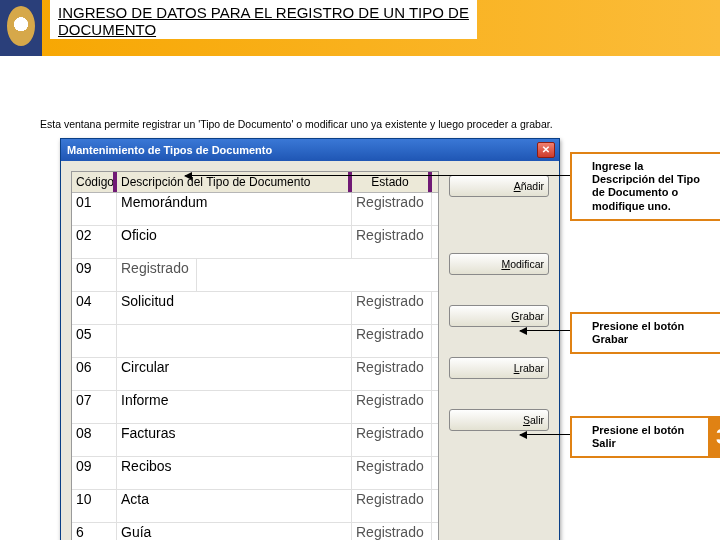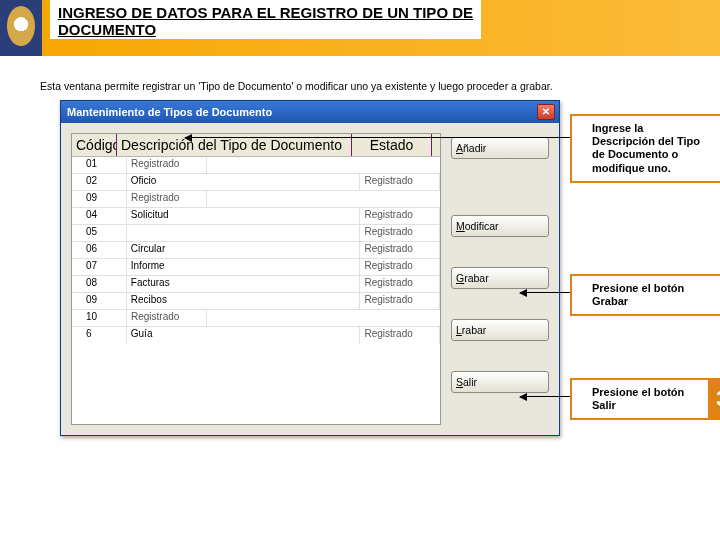--- a/index.html
+++ b/index.html
@@ -33,28 +33,29 @@
     border: 2px solid #d6a84a;
     border-radius: 50%;
     background: radial-gradient(circle at 50% 45%, #fff 0 30%, #d6a84a 31% 100%);
   }
   .title-box {
     background: #fff;
     margin-left: 8px;
     padding: 4px 8px 0 8px;
   }
   .title-text {
-    font-weight: bold;
+    font-weight: normal;
     font-size: 15px;
     text-decoration: underline;
     line-height: 1.15;
   }
   .intro {
-    padding: 24px 40px 8px 40px;
+    padding: 18px 40px 8px 40px;
     font-size: 10.5px;
+    margin-top: 44px;
   }
   .stage {
     position: relative;
     margin-left: 60px;
     width: 640px;
     height: 346px;
   }
   .dlg {
     position: absolute;
     left: 0; top: 0;
@@ -96,35 +97,34 @@
     background: #fff;
     border: 1px solid #9a9a9a;
     width: 370px;
   }
   .grid-head {
     display: flex;
     background: #ece9d8;
     border-bottom: 1px solid #b6b6b6;
   }
   .gh {
-    font-size: 14px;
+    font-size: 12px;
     padding: 3px 4px;
-    border-right: 1px solid #701a75;
+    border-right: 4px solid #701a75;
     text-align: center;
     overflow: hidden;
   }
   .col-codigo { width: 45px; }
   .col-desc   { width: 235px; text-align: left; }
   .col-estado { width: 80px; }
   .grid-row {
     display: flex;
     border-bottom: 1px solid #e0e0e0;
-    height: 17px;
-    font-size: 10px;
-    padding-left: 10px;
+    height: 33px;
+    font-size: 14px;
   }
   .grid-row:last-child { border-bottom: none; }
   .gc {
     padding: 1px 4px;
     border-right: 1px solid #e0e0e0;
     white-space: nowrap;
     overflow: hidden;
   }
   .gc.col-desc { text-align: left; }
   .gc.col-estado { color: #555; }
@@ -142,21 +142,21 @@
   .btn-slot { height: 22px; }
   .win-btn {
     height: 22px;
     width: 100%;
     background: linear-gradient(to bottom, #fefefe, #e3e1d2);
     border: 1px solid #8a8a8a;
     border-radius: 3px;
     font-size: 10.5px;
     display: flex;
     align-items: center;
-    justify-content: flex-start;
+    justify-content: flex-end;
     padding: 0 4px;
   }
   .win-btn .u { text-decoration: underline; }
   .callout {
     position: absolute;
     border: 2px solid #e08214;
     background: #fff;
     display: flex;
     align-items: stretch;
   }
@@ -217,20 +217,21 @@
     <div class="dlg-body">
       <div class="grid">
         <div class="grid-head">
           <div class="gh col-codigo">Código</div>
           <div class="gh col-desc">Descripción del Tipo de Documento</div>
           <div class="gh col-estado">Estado</div>
         </div>
         <div id="grid-rows">
             <div class="grid-row">
               <div class="gc col-codigo">01</div>
+              <div class="gc col-desc">Memorándum</div>
               <div class="gc col-estado">Registrado</div>
             </div>
             <div class="grid-row">
               <div class="gc col-codigo">02</div>
               <div class="gc col-desc">Oficio</div>
               <div class="gc col-estado">Registrado</div>
             </div>
             <div class="grid-row">
               <div class="gc col-codigo">09</div>
               <div class="gc col-estado">Registrado</div>
@@ -260,20 +261,21 @@
               <div class="gc col-desc">Facturas</div>
               <div class="gc col-estado">Registrado</div>
             </div>
             <div class="grid-row">
               <div class="gc col-codigo">09</div>
               <div class="gc col-desc">Recibos</div>
               <div class="gc col-estado">Registrado</div>
             </div>
             <div class="grid-row">
               <div class="gc col-codigo">10</div>
+              <div class="gc col-desc">Acta</div>
               <div class="gc col-estado">Registrado</div>
             </div>
             <div class="grid-row">
               <div class="gc col-codigo">6</div>
               <div class="gc col-desc">Guía</div>
               <div class="gc col-estado">Registrado</div>
             </div>
           </div>
         <div class="grid-space"></div>
       </div>

